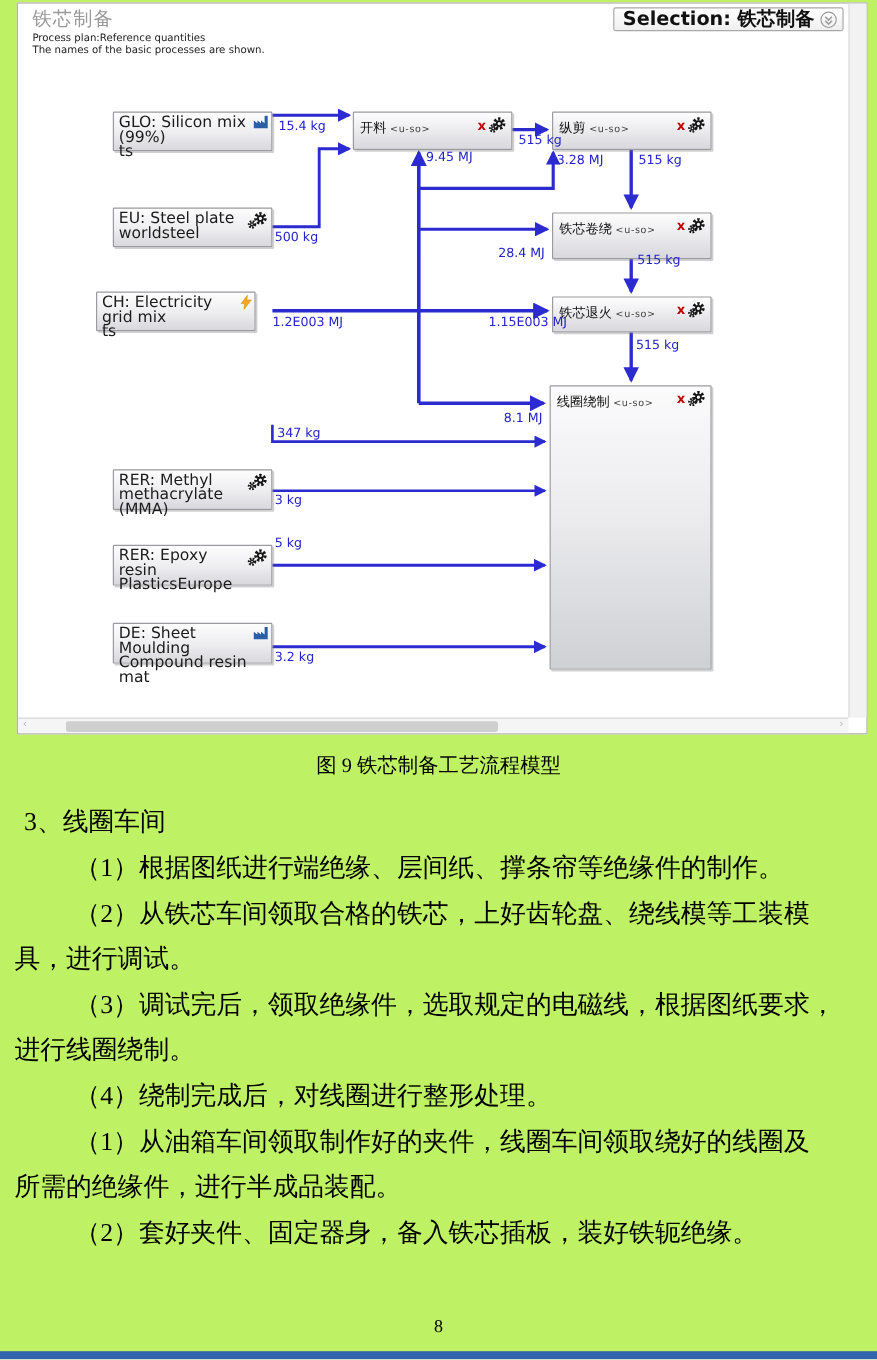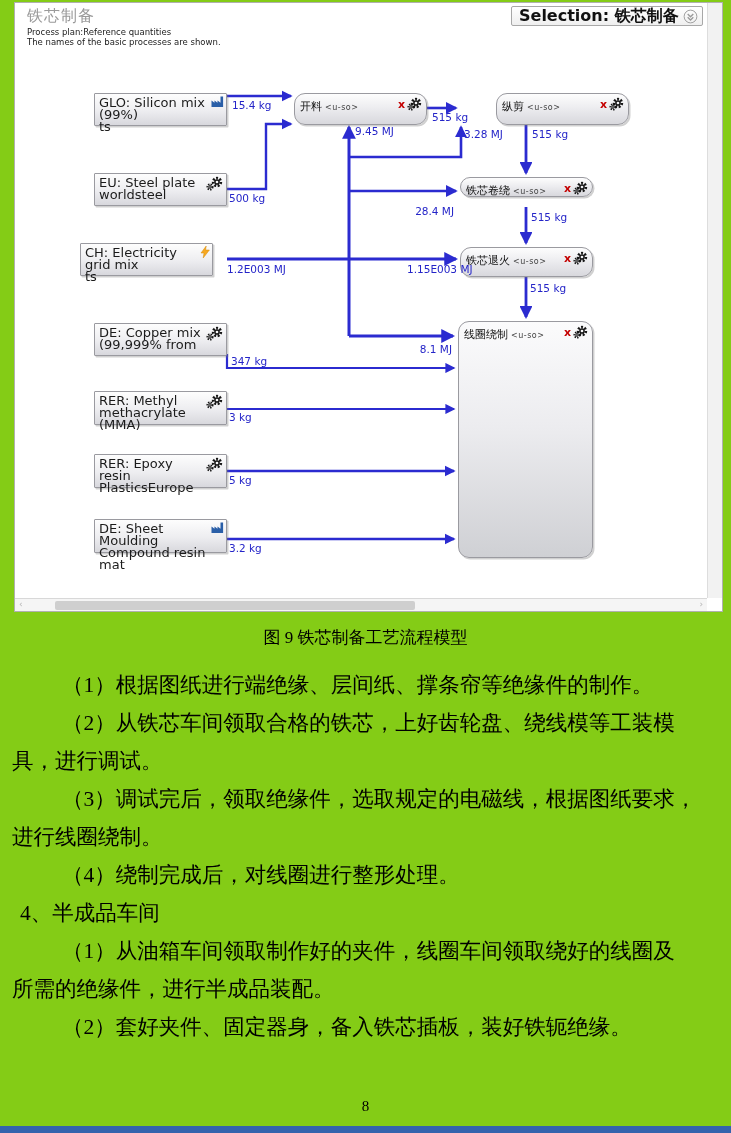--- a/index.html
+++ b/index.html
@@ -1,16 +1,16 @@
 <!DOCTYPE html>
 <html><head>
 <meta charset="utf-8">
 <style>
   html,body{margin:0;padding:0;background:#fff;}
-  #page{position:relative;width:731px;height:1133px;background:#84cc16;overflow:hidden;
+  #page{position:relative;width:731px;height:1133px;background:#bef264;overflow:hidden;
         font-family:"DejaVu Sans","Liberation Sans",sans-serif;}
 
   
   #panel{position:absolute;left:14px;top:2px;width:709px;height:610px;
          border:1px solid #b0b0b0;background:#fff;box-sizing:border-box;}
   .plan-title{position:absolute;left:12px;top:3px;font-size:16px;color:#9a9a9a;letter-spacing:1px;}
   .plan-sub{position:absolute;left:12px;font-size:8.5px;color:#222;}
   #sub1{top:24px;} #sub2{top:34px;}
 
   #selbox{position:absolute;left:496px;top:3px;width:192px;height:20px;box-sizing:border-box;
@@ -30,21 +30,21 @@
 
   
   .sbox{position:absolute;width:133px;height:33px;box-sizing:border-box;
         border:1px solid #9a9aa0;border-radius:1px;
         background:linear-gradient(180deg,#fdfdfd 0%,#ededf0 55%,#d8d8dd 100%);
         box-shadow:1.5px 1.5px 0 rgba(120,120,120,.35);
         font-size:13px;color:#1b1b1b;padding:3px 18px 0 4px;line-height:12px;}
   .sbox .cicon{position:absolute;right:2px;top:2px;}
 
   
-  .pbox{position:absolute;box-sizing:border-box;border:1px solid #9a9aa0;border-radius:11px;
+  .pbox{position:absolute;box-sizing:border-box;border:1px solid #9a9aa0;border-radius:1px;
         background:linear-gradient(180deg,#fdfdfd 0%,#ededf0 45%,#d8d8dd 100%);
         box-shadow:1.5px 1.5px 0 rgba(120,120,120,.35);
         font-size:11px;color:#111;}
   .pbox.big{background:linear-gradient(180deg,#fbfbfc 0%,#ececef 45%,#cfd0d4 100%);}
   .pbox .ptitle{position:absolute;left:5px;top:5px;white-space:nowrap;}
   .pbox .psub{font-size:8px;color:#444;margin-left:3px;letter-spacing:.5px;}
   .pbox .xg{position:absolute;right:4px;top:3px;display:flex;align-items:center;}
   .pbox .redx{color:#c40000;font-weight:bold;font-size:11px;line-height:11px;margin-right:1px;}
 
   
@@ -143,29 +143,20 @@
       <div>EU: Steel plate</div>
       <div>worldsteel</div>
     </div>
     <div class="sbox" style="left:65px;top:240px;">
       <span class="cicon"><svg width="10" height="12" viewBox="0 0 10 12">
             <use href="#ico-lightning"></use>
           </svg></span>
       <div>CH: Electricity grid mix</div>
       <div>ts</div>
     </div>
-    <div class="sbox" style="left:79px;top:320px;">
-      <span class="cicon">
-        <svg width="18" height="15" viewBox="0 0 18 15">
-            <use href="#ico-gear-big" x="5" y="0"></use>
-            <use href="#ico-gear-small" x="0" y="7"></use>
-          </svg></span>
-      <div>DE: Copper mix</div>
-      <div>(99,999% from</div>
-    </div>
     <div class="sbox" style="left:79px;top:388px;height:34px;">
       <span class="cicon">
         <svg width="18" height="15" viewBox="0 0 18 15">
             <use href="#ico-gear-big" x="5" y="0"></use>
             <use href="#ico-gear-small" x="0" y="7"></use>
           </svg></span>
       <div>RER: Methyl</div>
       <div>methacrylate (MMA)</div>
     </div>
     <div class="sbox" style="left:79px;top:451px;height:34px;">
@@ -188,31 +179,31 @@
     <div class="pbox" style="left:279px;top:90px;width:133px;height:32px;">
       <span class="ptitle"><span>开料</span><span class="psub">&lt;u-so&gt;</span></span>
       <span class="xg">
           <span class="redx">x</span>
           <svg width="16" height="14" viewBox="0 0 16 14">
             <use href="#ico-gear-small" x="1" y="6"></use>
             <use href="#ico-gear-big" x="4" y="0"></use>
           </svg>
         </span>
     </div>
-    <div class="pbox" style="left:445px;top:90px;width:133px;height:32px;margin-left:36px;">
+    <div class="pbox" style="left:445px;top:90px;width:133px;height:32px;">
       <span class="ptitle"><span>纵剪</span><span class="psub">&lt;u-so&gt;</span></span>
       <span class="xg">
           <span class="redx">x</span>
           <svg width="16" height="14" viewBox="0 0 16 14">
             <use href="#ico-gear-small" x="1" y="6"></use>
             <use href="#ico-gear-big" x="4" y="0"></use>
           </svg>
         </span>
     </div>
-    <div class="pbox" style="left:445px;top:174px;width:133px;height:20px;">
+    <div class="pbox" style="left:445px;top:174px;width:133px;height:39px;">
       <span class="ptitle"><span>铁芯卷绕</span><span class="psub">&lt;u-so&gt;</span></span>
       <span class="xg">
           <span class="redx">x</span>
           <svg width="16" height="14" viewBox="0 0 16 14">
             <use href="#ico-gear-small" x="1" y="6"></use>
             <use href="#ico-gear-big" x="4" y="0"></use>
           </svg>
         </span>
     </div>
     <div class="pbox" style="left:445px;top:244px;width:133px;height:30px;">
@@ -243,41 +234,41 @@
     <div class="flbl" style="left:449px;top:126px;">3.28 MJ</div>
     <div class="flbl" style="left:517px;top:126px;">515 kg</div>
     <div class="flbl r" style="left:381px;top:203px;width:58px;">28.4 MJ</div>
     <div class="flbl" style="left:516px;top:209px;">515 kg</div>
     <div class="flbl" style="left:212px;top:261px;">1.2E003 MJ</div>
     <div class="flbl r" style="left:376px;top:261px;width:63px;margin-left:16px;">1.15E003 MJ</div>
     <div class="flbl" style="left:515px;top:280px;">515 kg</div>
     <div class="flbl r" style="left:394px;top:341px;width:43px;">8.1 MJ</div>
     <div class="flbl" style="left:216px;top:353px;">347 kg</div>
     <div class="flbl" style="left:214px;top:409px;">3 kg</div>
-    <div class="flbl" style="left:214px;top:472px;">5 kg</div>
+    <div class="flbl" style="left:214px;top:445px;">5 kg</div>
     <div class="flbl" style="left:214px;top:540px;">3.2 kg</div>
 
     <div id="vscroll"></div>
     <div id="hscroll">
       <span class="scrollarrow" style="left:4px;">‹</span>
       <div id="hthumb"></div>
       <span class="scrollarrow" style="right:4px;">›</span>
     </div>
   </div>
 
   <div id="caption">图 9 铁芯制备工艺流程模型</div>
 
   <div id="bodytext">
+    <div class="tline head">3、线圈车间</div>
     <div class="tline first">（1）根据图纸进行端绝缘、层间纸、撑条帘等绝缘件的制作。</div>
     <div class="tline first">（2）从铁芯车间领取合格的铁芯，上好齿轮盘、绕线模等工装模</div>
     <div class="tline">具，进行调试。</div>
     <div class="tline first">（3）调试完后，领取绝缘件，选取规定的电磁线，根据图纸要求，</div>
     <div class="tline">进行线圈绕制。</div>
     <div class="tline first">（4）绕制完成后，对线圈进行整形处理。</div>
-    <div class="tline head">4、半成品车间</div>
     <div class="tline first">（1）从油箱车间领取制作好的夹件，线圈车间领取绕好的线圈及</div>
     <div class="tline">所需的绝缘件，进行半成品装配。</div>
     <div class="tline first">（2）套好夹件、固定器身，备入铁芯插板，装好铁轭绝缘。</div>
   </div>
 
   <div id="pagenum">8</div>
   <div id="bottombar"></div>
 </div>
 
 </body></html>

